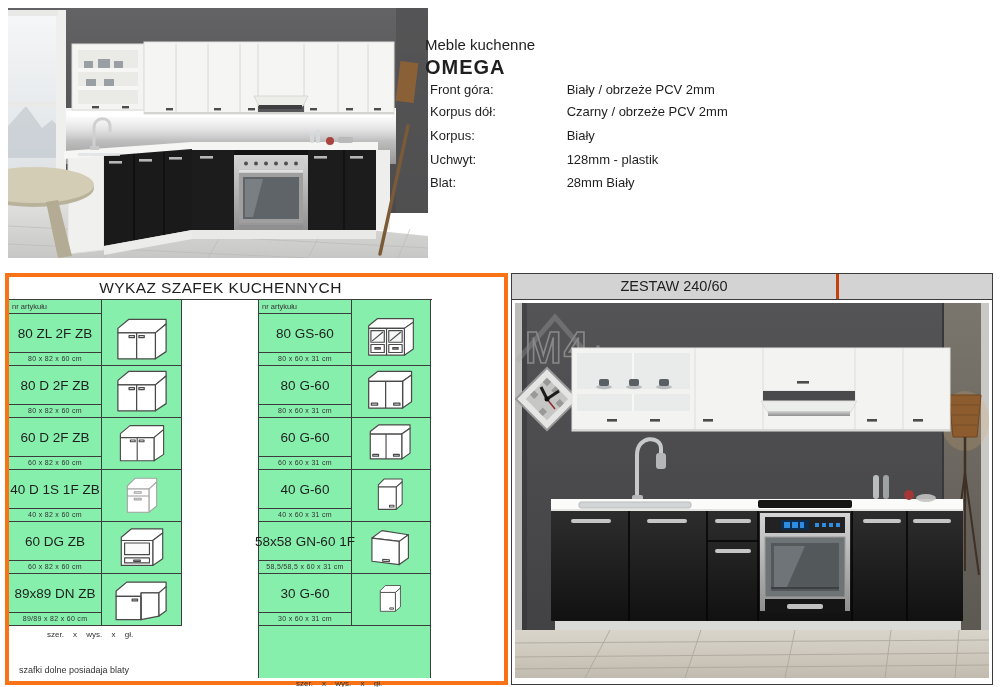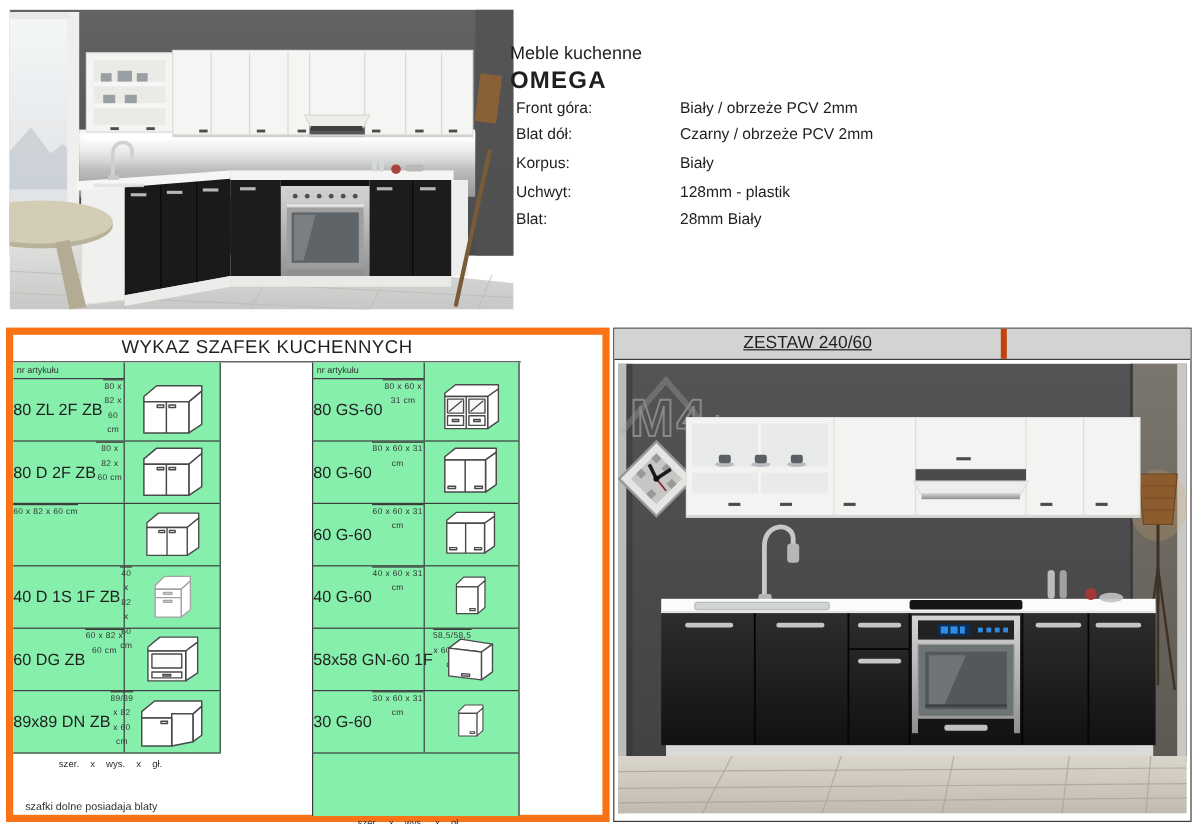--- a/index.html
+++ b/index.html
@@ -13,47 +13,47 @@
   
   #info-title{position:absolute;left:425px;top:36px;width:262px;text-align:left;}
   #info-title .t1{font-size:15px;}
   #info-title .t2{font-size:20px;font-weight:bold;letter-spacing:1px;margin-top:3px;}
   .spec{position:absolute;left:430px;width:400px;height:17px;font-size:13px;}
   .spec .sl{display:inline-block;width:87px;}
   .spec .sv{display:inline-block;padding-left:46px;}
 
   
   #listbox{position:absolute;left:5px;top:273px;width:503px;height:412px;
-           border:6px solid #f97316;background:#fff;}
+           border:4px solid #f97316;background:#fff;}
   #list-title{position:absolute;left:0;top:0;width:423px;height:23px;line-height:22px;
               text-align:center;font-size:15.5px;letter-spacing:.4px;
               border-bottom:1px solid #3c3c3c;}
   .subtable{position:absolute;top:23px;width:173px;background:#86efac;}
   #sub-left{left:0;border-right:1px solid #3c3c3c;height:326px;}
   #sub-right{left:249px;border-left:1px solid #3c3c3c;border-right:1px solid #3c3c3c;height:378px;}
   .arthead{width:93px;height:14px;border-right:1px solid #3c3c3c;border-bottom:1px solid #3c3c3c;
            font-size:7.5px;line-height:13px;padding-left:3px;color:#333;}
   .crow{display:flex;height:52px;border-bottom:1px solid #3c3c3c;}
-  .lcell{width:93px;border-right:1px solid #3c3c3c;display:flex;flex-direction:row;}
+  .lcell{width:93px;border-right:1px solid #3c3c3c;display:flex;flex-direction:column;}
   .code{flex:1;display:flex;align-items:center;justify-content:center;
         font-size:13.5px;white-space:nowrap;}
   .dims{height:13px;border-top:1px solid #3c3c3c;font-size:7px;line-height:12px;
         text-align:center;letter-spacing:.3px;color:#333;}
   .icell{flex:1;display:flex;align-items:center;justify-content:center;}
   .cicon{display:block;}
   #lfoot{position:absolute;left:38px;top:353px;font-size:8px;word-spacing:7px;color:#333;}
   #lnote{position:absolute;left:10px;top:388px;font-size:9px;color:#333;}
   #rfoot{position:absolute;left:287px;top:402px;font-size:8px;word-spacing:7px;color:#333;}
 
   
   #setbox{position:absolute;left:511px;top:273px;width:482px;height:412px;
           border:1px solid #3c3c3c;background:#fff;}
   #set-head{display:flex;height:26px;background:#d3d3d3;border-bottom:1px solid #3c3c3c;}
-  #set-title{width:327px;border-right:5px solid #c2410c;text-align:center;
-             line-height:25px;font-size:14.5px;text-decoration:underline;}
+  #set-title{width:327px;border-right:3px solid #c2410c;text-align:center;
+             line-height:25px;font-size:14.5px;}
   #set-head-right{flex:1;}
   #photo2{position:absolute;left:3px;top:29px;width:474px;height:375px;display:block;}
 </style>
 </head>
 <body>
 
 <div id="page">
 
   <svg id="photo1" viewBox="0 0 420 250" preserveAspectRatio="none">
     <defs>
@@ -222,21 +222,21 @@
 
   <div id="info-title">
     <div class="t1">Meble kuchenne</div>
     <div class="t2">OMEGA</div>
   </div>
   <div class="spec" style="top:82px">
     <span class="sl">Front góra:</span>
     <span class="sv">Biały / obrzeże PCV 2mm</span>
   </div>
   <div class="spec" style="top:104px">
-    <span class="sl">Blat dół:</span>
+    <span class="sl">Korpus dół:</span>
     <span class="sv">Czarny / obrzeże PCV 2mm</span>
   </div>
   <div class="spec" style="top:128px">
     <span class="sl">Korpus:</span>
     <span class="sv">Biały</span>
   </div>
   <div class="spec" style="top:152px">
     <span class="sl">Uchwyt:</span>
     <span class="sv">128mm - plastik</span>
   </div>
@@ -268,20 +268,21 @@
           <div class="dims">80 x 82 x 60 cm</div>
           </div>
         <div class="icell">
             <svg class="cicon" width="66" height="50">
               <use href="#sym-base2"></use>
             </svg>
           </div>
       </div>
       <div class="crow">
         <div class="lcell">
+            <div class="code">60 D 2F ZB</div>
           <div class="dims">60 x 82 x 60 cm</div>
           </div>
         <div class="icell">
             <svg class="cicon" width="56" height="48">
               <use href="#sym-base2"></use>
             </svg>
           </div>
       </div>
       <div class="crow">
         <div class="lcell">

